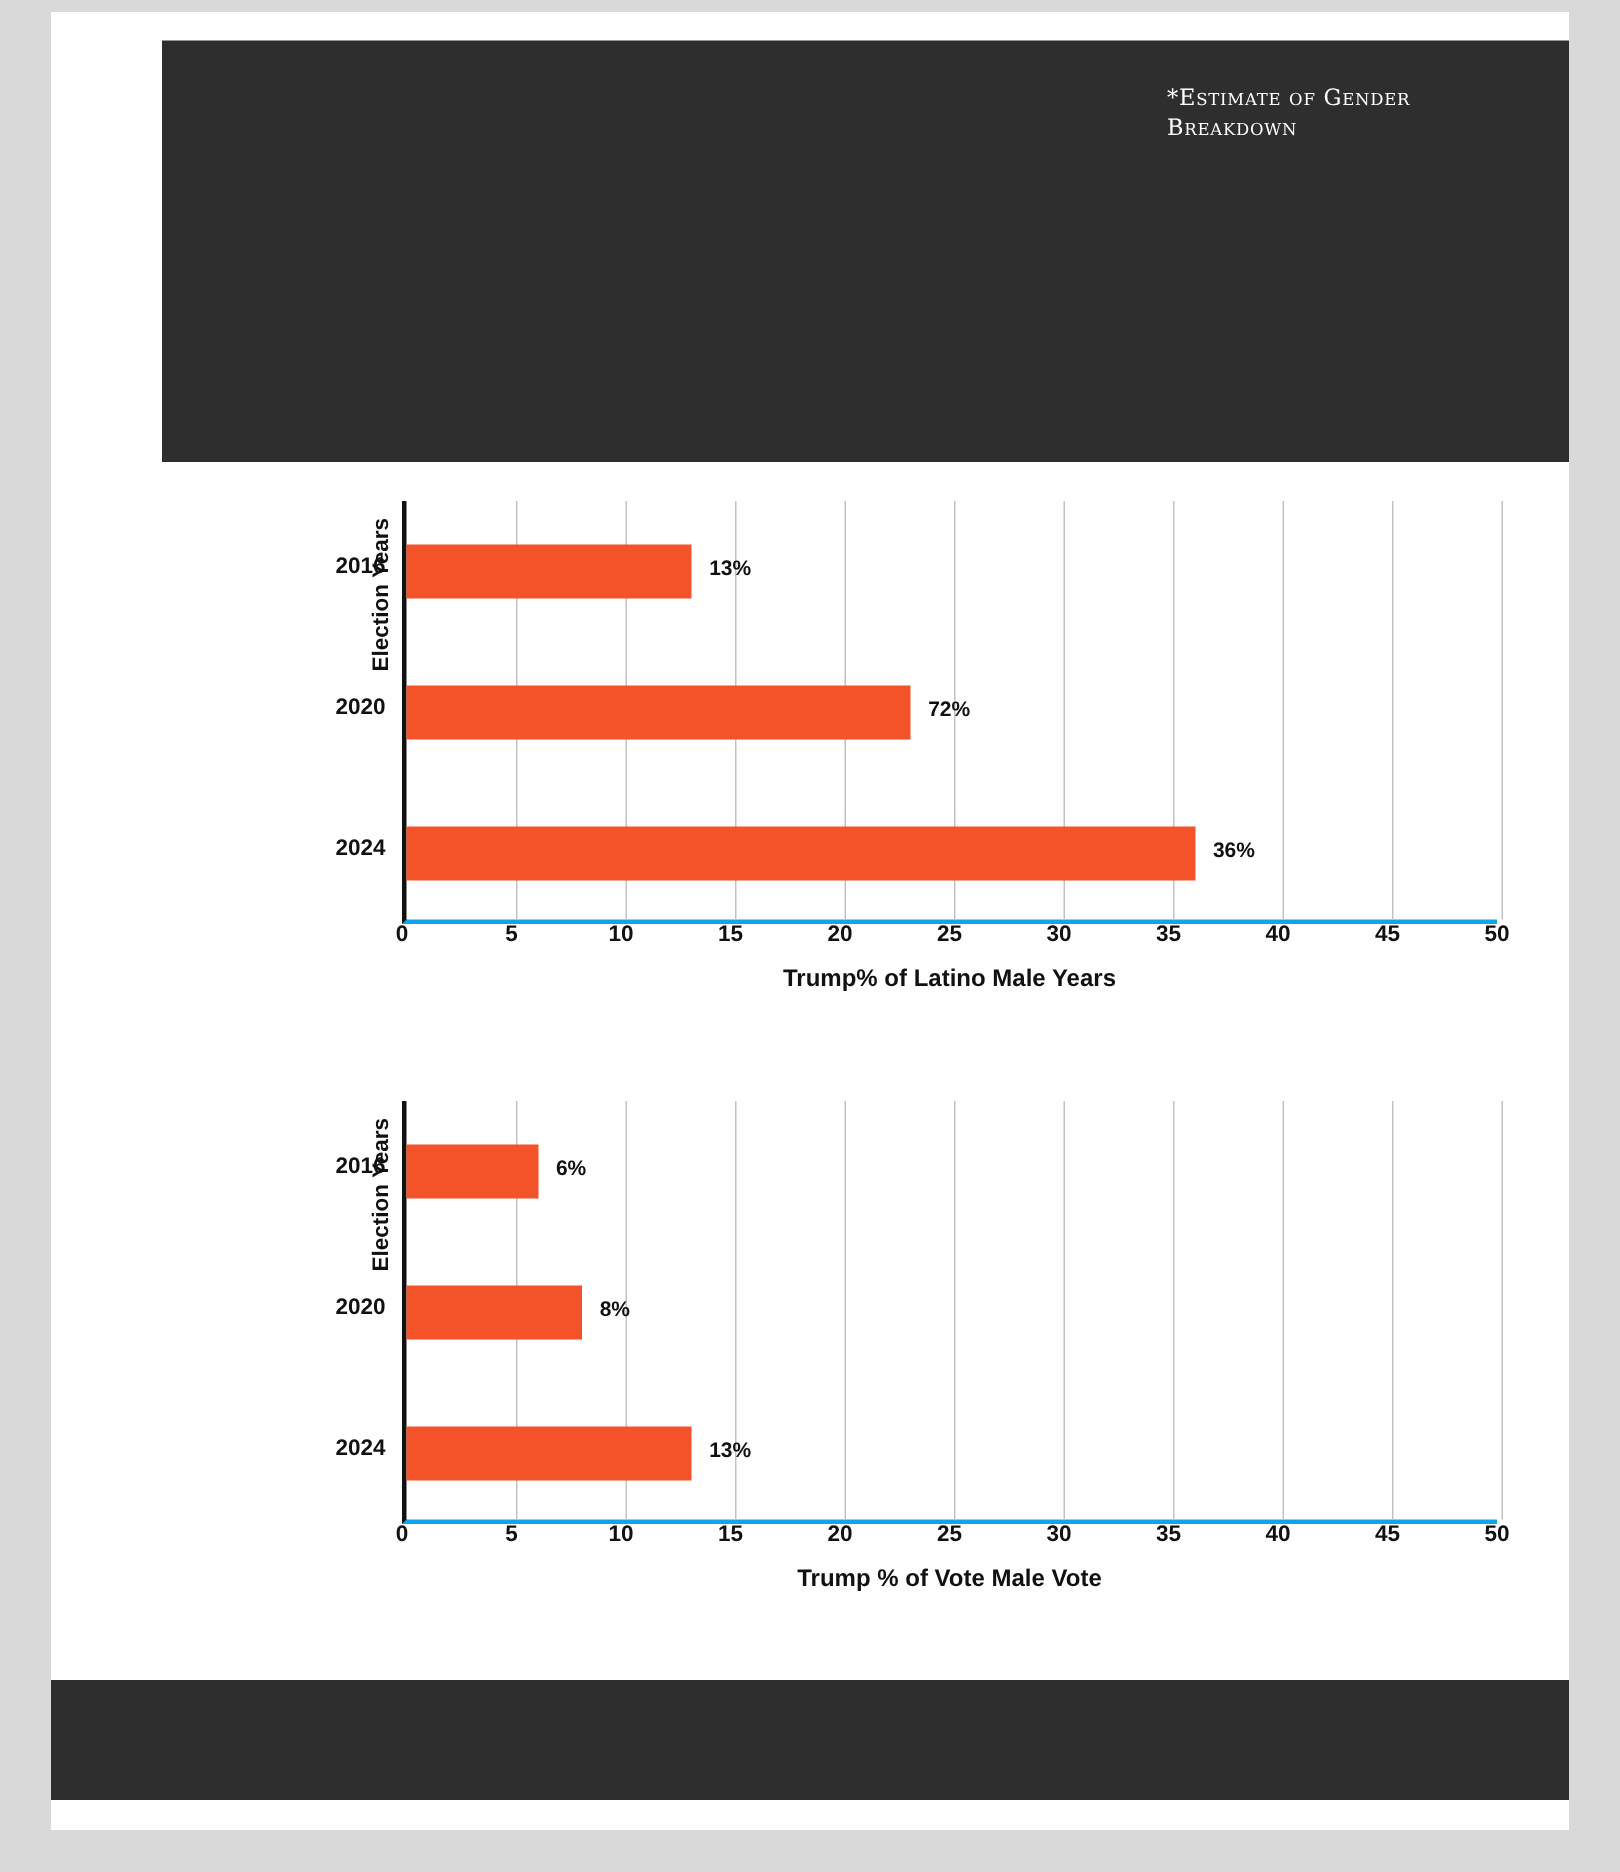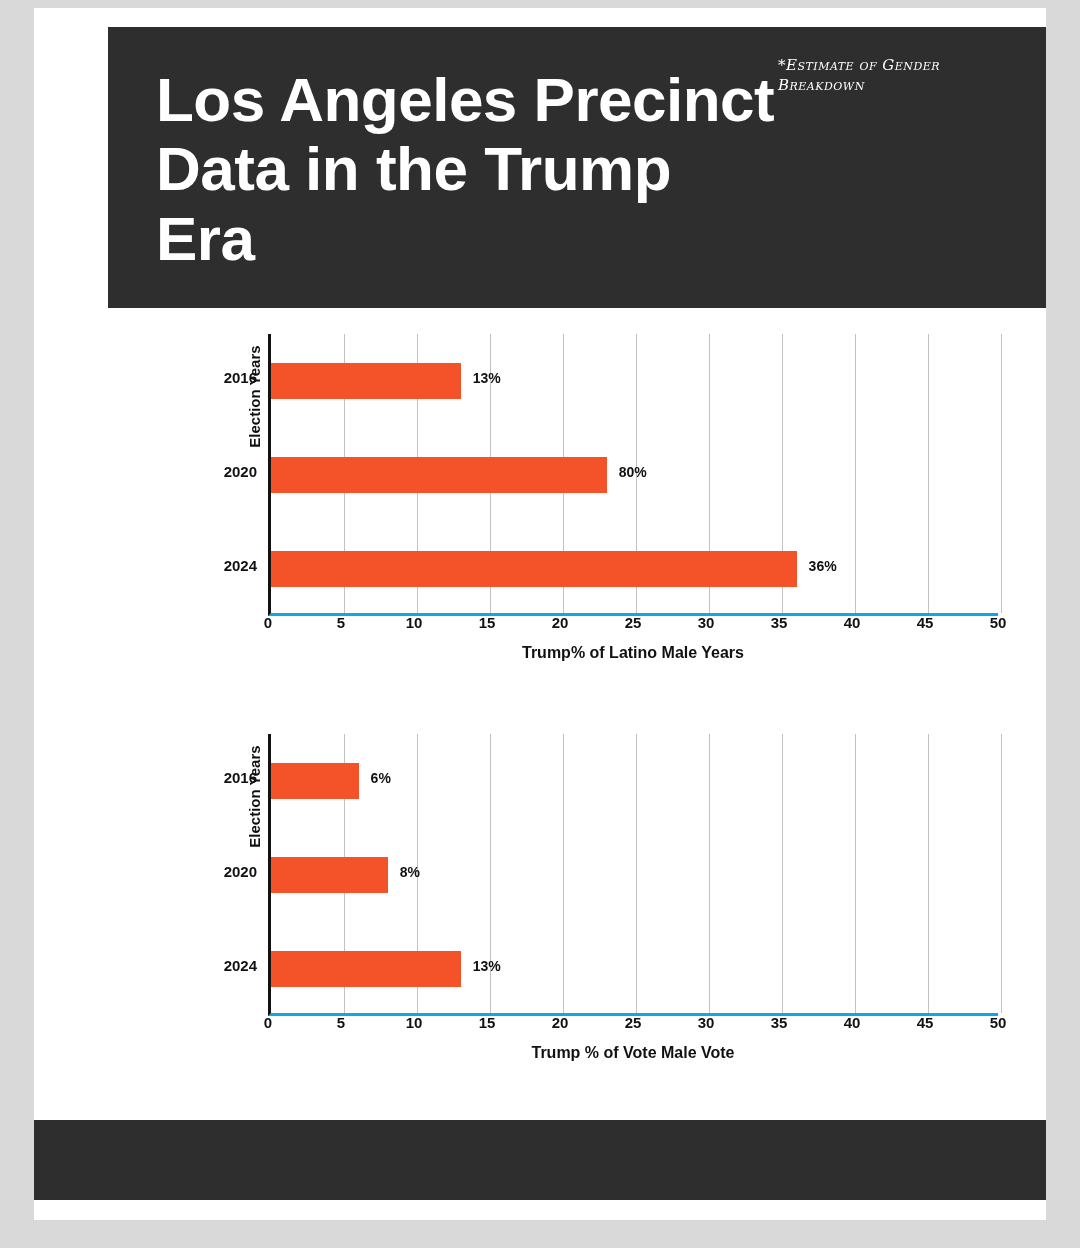--- a/index.html
+++ b/index.html
@@ -51,21 +51,20 @@
     width: 240px;
     color: #ffffff;
     font-family: "DejaVu Serif", serif;
     font-size: 15px;
     line-height: 1.35;
     font-variant: small-caps;
     letter-spacing: 0.5px;
   }
   .header-notes p {
     margin: 0 0 16px 0;
-    font-style: italic;
   }
 
   
   .chart-block {
     position: absolute;
     left: 74px;
     width: 938px;
   }
   #chart-1 { top: 300px; height: 360px; }
   #chart-2 { top: 700px; height: 380px; }
@@ -166,21 +165,20 @@
     background: #2e2e2e;
   }
 </style>
 </head>
 <body>
 
 <div id="page">
   <div class="sheet">
 
     <div class="header-band">
-      <div class="header-title">Los Angeles Precinct Data in the Trump Era</div>
       <div class="header-notes">
         <p>*Estimate of Gender Breakdown</p>
       </div>
     </div>
 
     <div class="chart-block" id="chart-1">
       <div class="axis-y-title">Election Years</div>
       <div class="plot-wrap">
         <div class="plot" id="plot-1">
             <div class="gridline" style="left: 73px;"></div>
@@ -194,21 +192,21 @@
             <div class="gridline" style="left: 657px;"></div>
             <div class="gridline" style="left: 730px;"></div>
             <div class="bar-row" style="top: 17px;">
               <div class="ytick">2016</div>
               <div class="bar" style="width: 189.8px; background: rgb(244, 83, 42);"></div>
               <div class="bar-label" style="left: 201.8px;">13%</div>
             </div>
             <div class="bar-row" style="top: 111px;">
               <div class="ytick">2020</div>
               <div class="bar" style="width: 335.8px; background: rgb(244, 83, 42);"></div>
-              <div class="bar-label" style="left: 347.8px;">80%</div>
+              <div class="bar-label" style="left: 347.8px;">72%</div>
             </div>
             <div class="bar-row" style="top: 205px;">
               <div class="ytick">2024</div>
               <div class="bar" style="width: 525.6px; background: rgb(244, 83, 42);"></div>
               <div class="bar-label" style="left: 537.6px; text-align: right;">36%</div>
             </div>
           </div>
         <div class="axis-x-title" id="xtitle-1" style="top: 322px;">Trump% of Latino Male Years</div>
       <div class="xtick" style="left: 0px; top: 292px;">0</div>
           <div class="xtick" style="left: 73px; top: 292px;">5</div>

